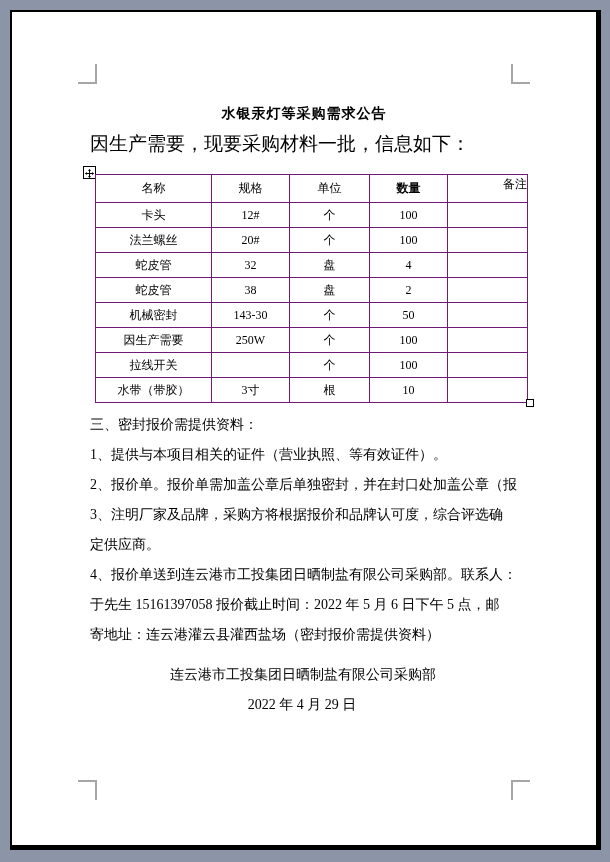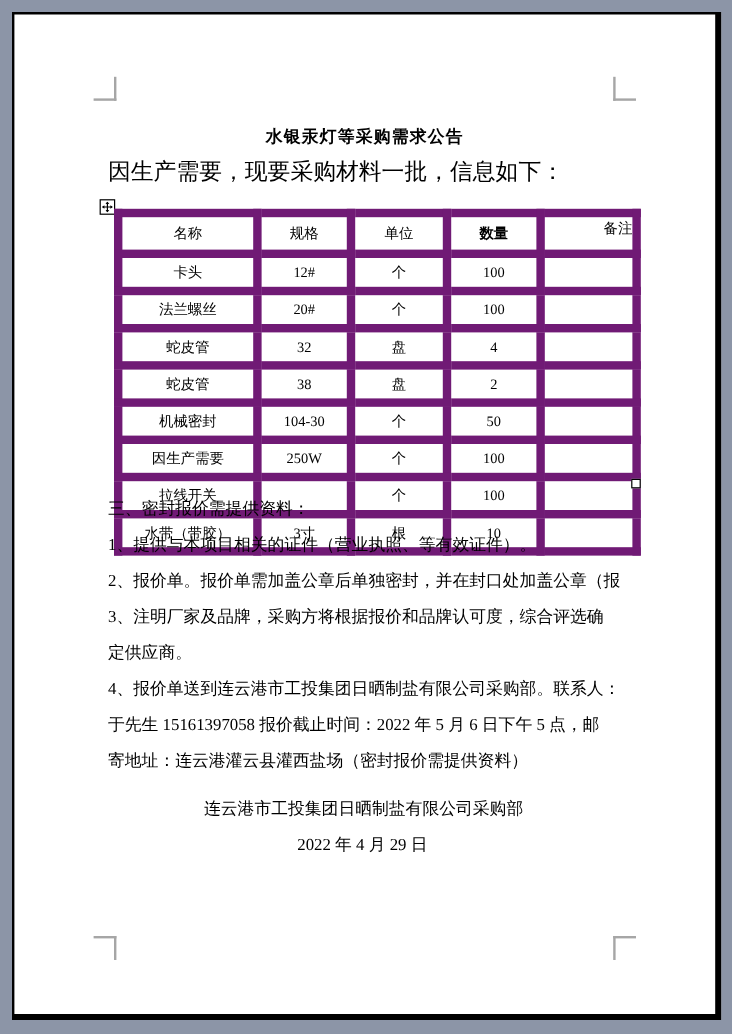--- a/index.html
+++ b/index.html
@@ -50,21 +50,21 @@
     width:8px;height:8px;box-sizing:border-box;
     border:1px solid #000;background:#fff;
     cursor:nwse-resize;
   }
   table.items{
     position:absolute;left:83px;top:162px;
     border-collapse:collapse;table-layout:fixed;
     width:432px;
   }
   table.items td{
-    border:7px solid #701a75;
+    border:1px solid #701a75;
     height:24px;
     text-align:center;vertical-align:middle;
     font-size:12px;line-height:13px;
     padding:0;overflow:hidden;white-space:nowrap;
   }
   table.items tr.hdr td{font-size:12px;}
   table.items td.qty-hdr{font-weight:bold;}
   table.items td.note-hdr{text-align:right;vertical-align:top;padding:3px 0 0 5px;}
   .bodytext{
     position:absolute;left:78px;top:398px;width:434px;
@@ -142,21 +142,21 @@
       </tr>
       <tr>
         <td>蛇皮管</td>
         <td>38</td>
         <td>盘</td>
         <td>2</td>
         <td></td>
       </tr>
       <tr>
         <td>机械密封</td>
-        <td>104-30</td>
+        <td>143-30</td>
         <td>个</td>
         <td>50</td>
         <td></td>
       </tr>
       <tr>
         <td>因生产需要</td>
         <td>250W</td>
         <td>个</td>
         <td>100</td>
         <td></td>

